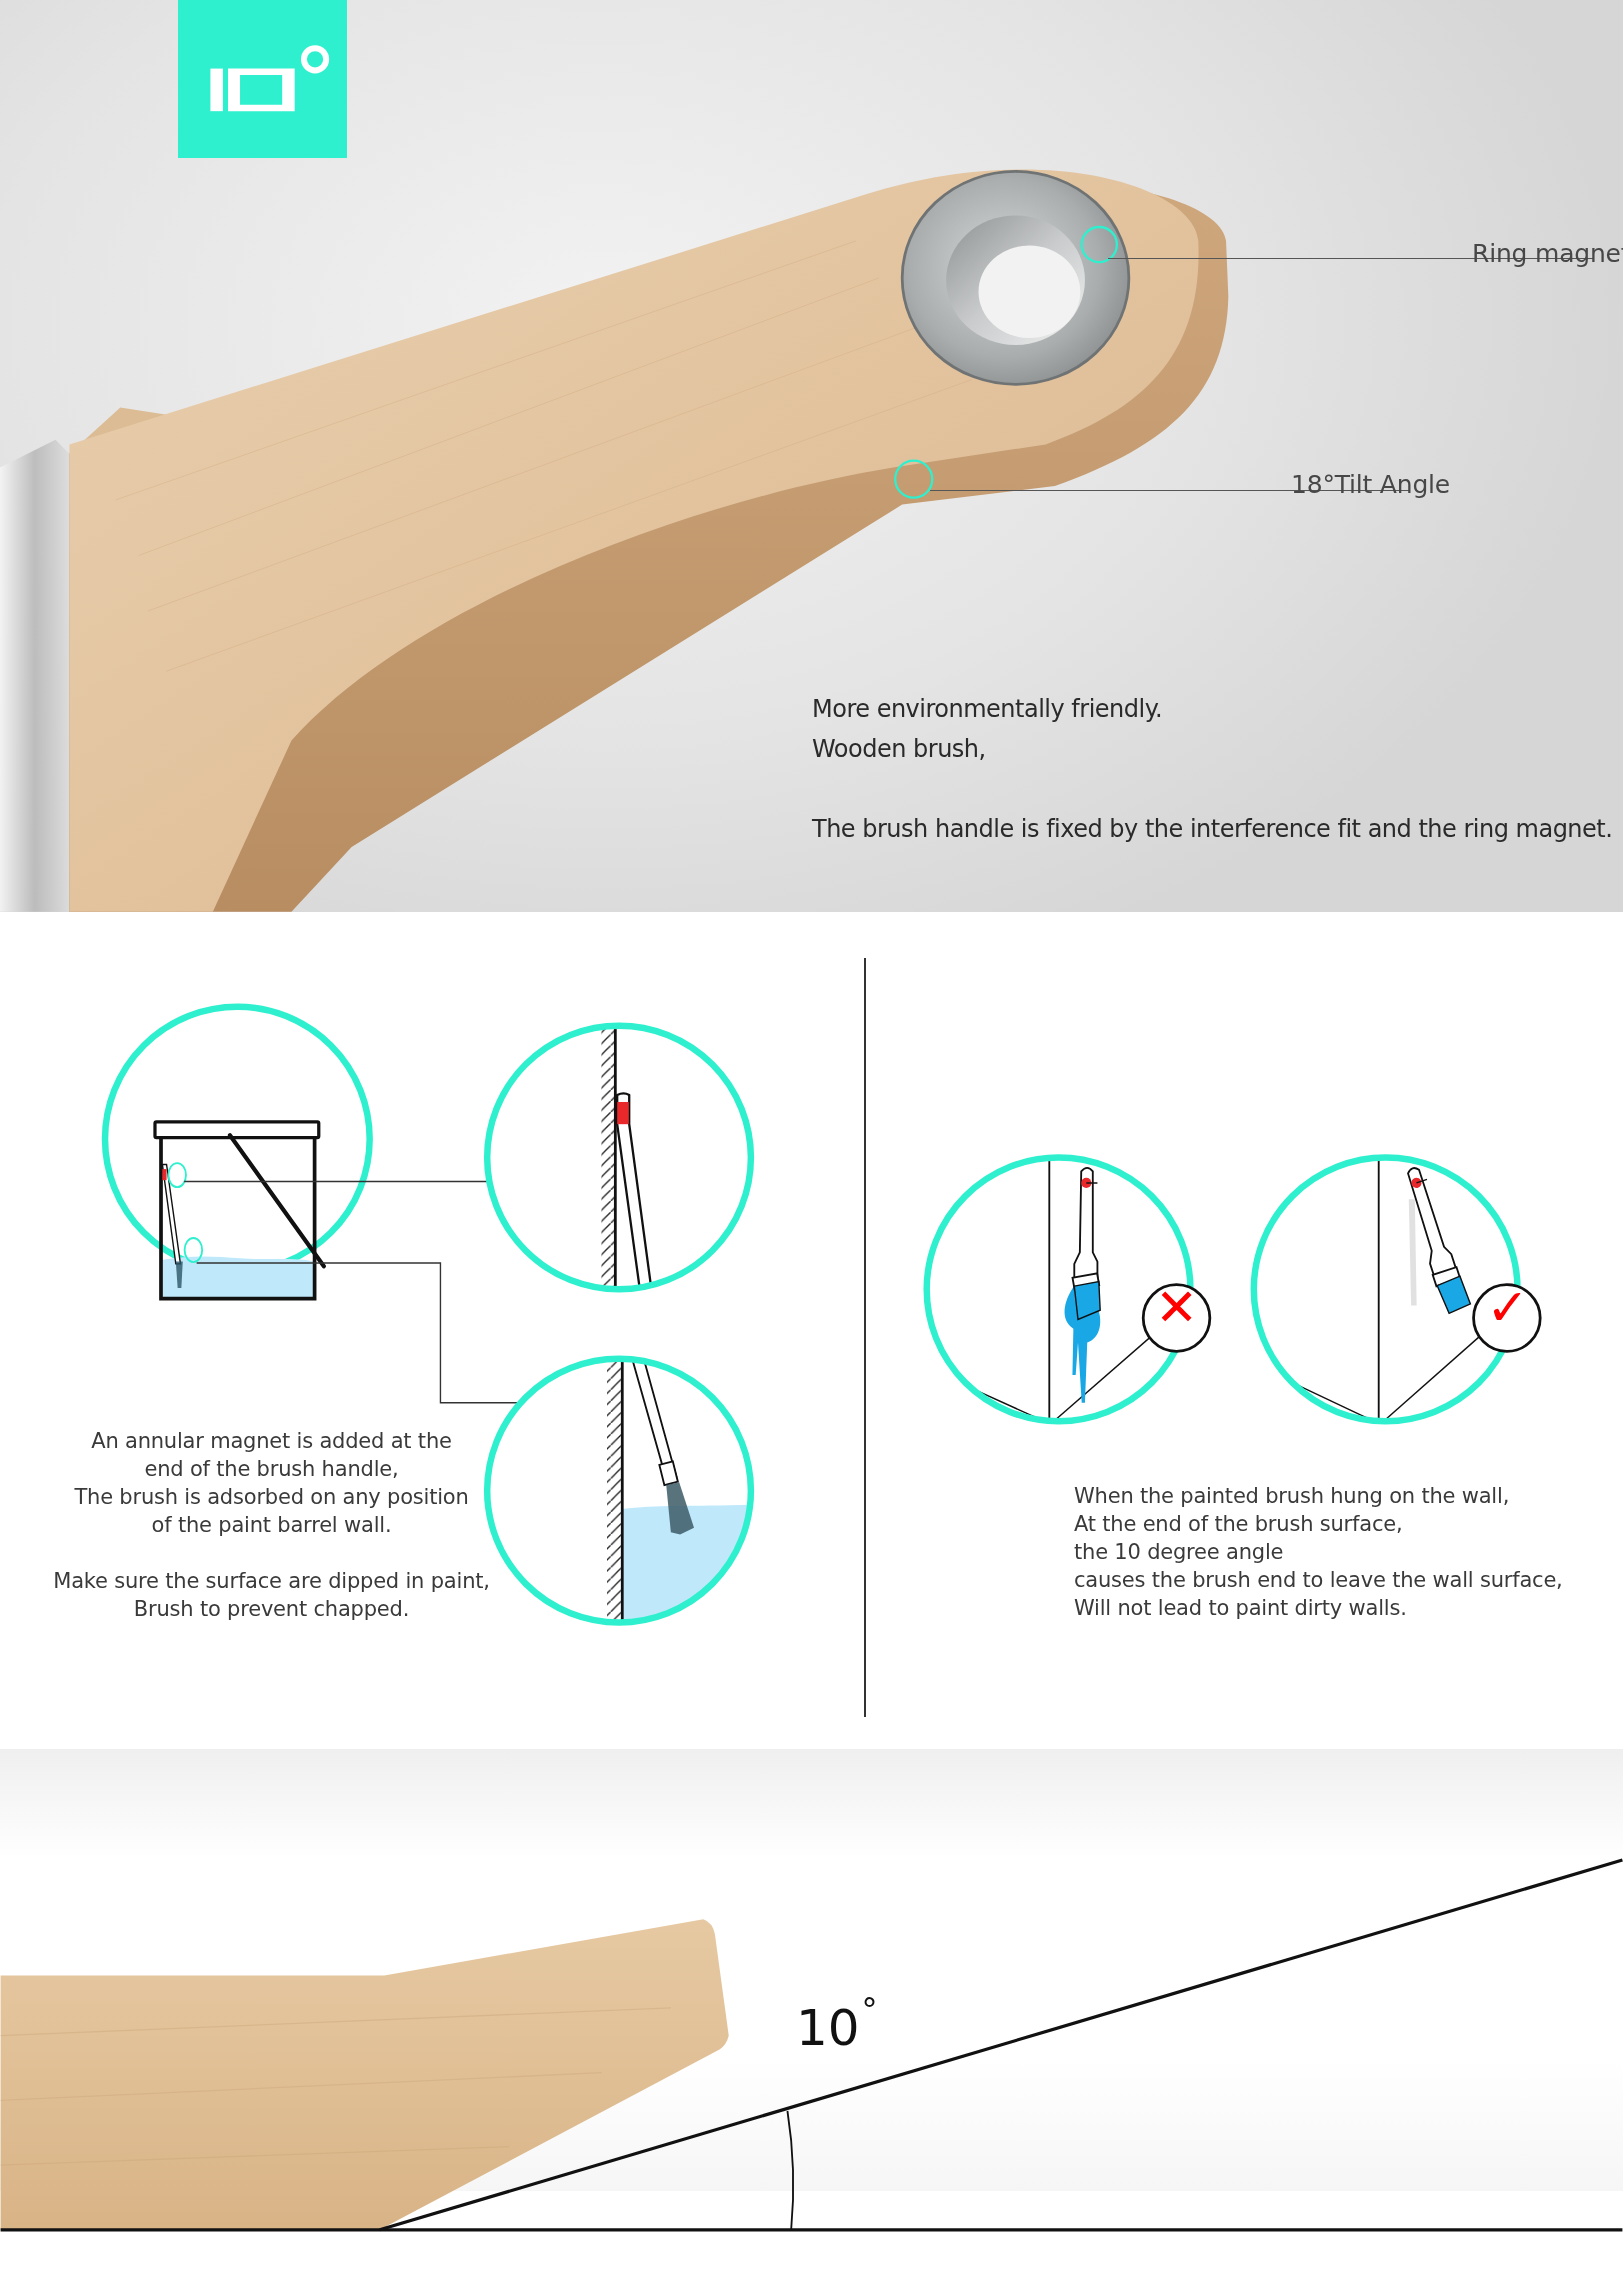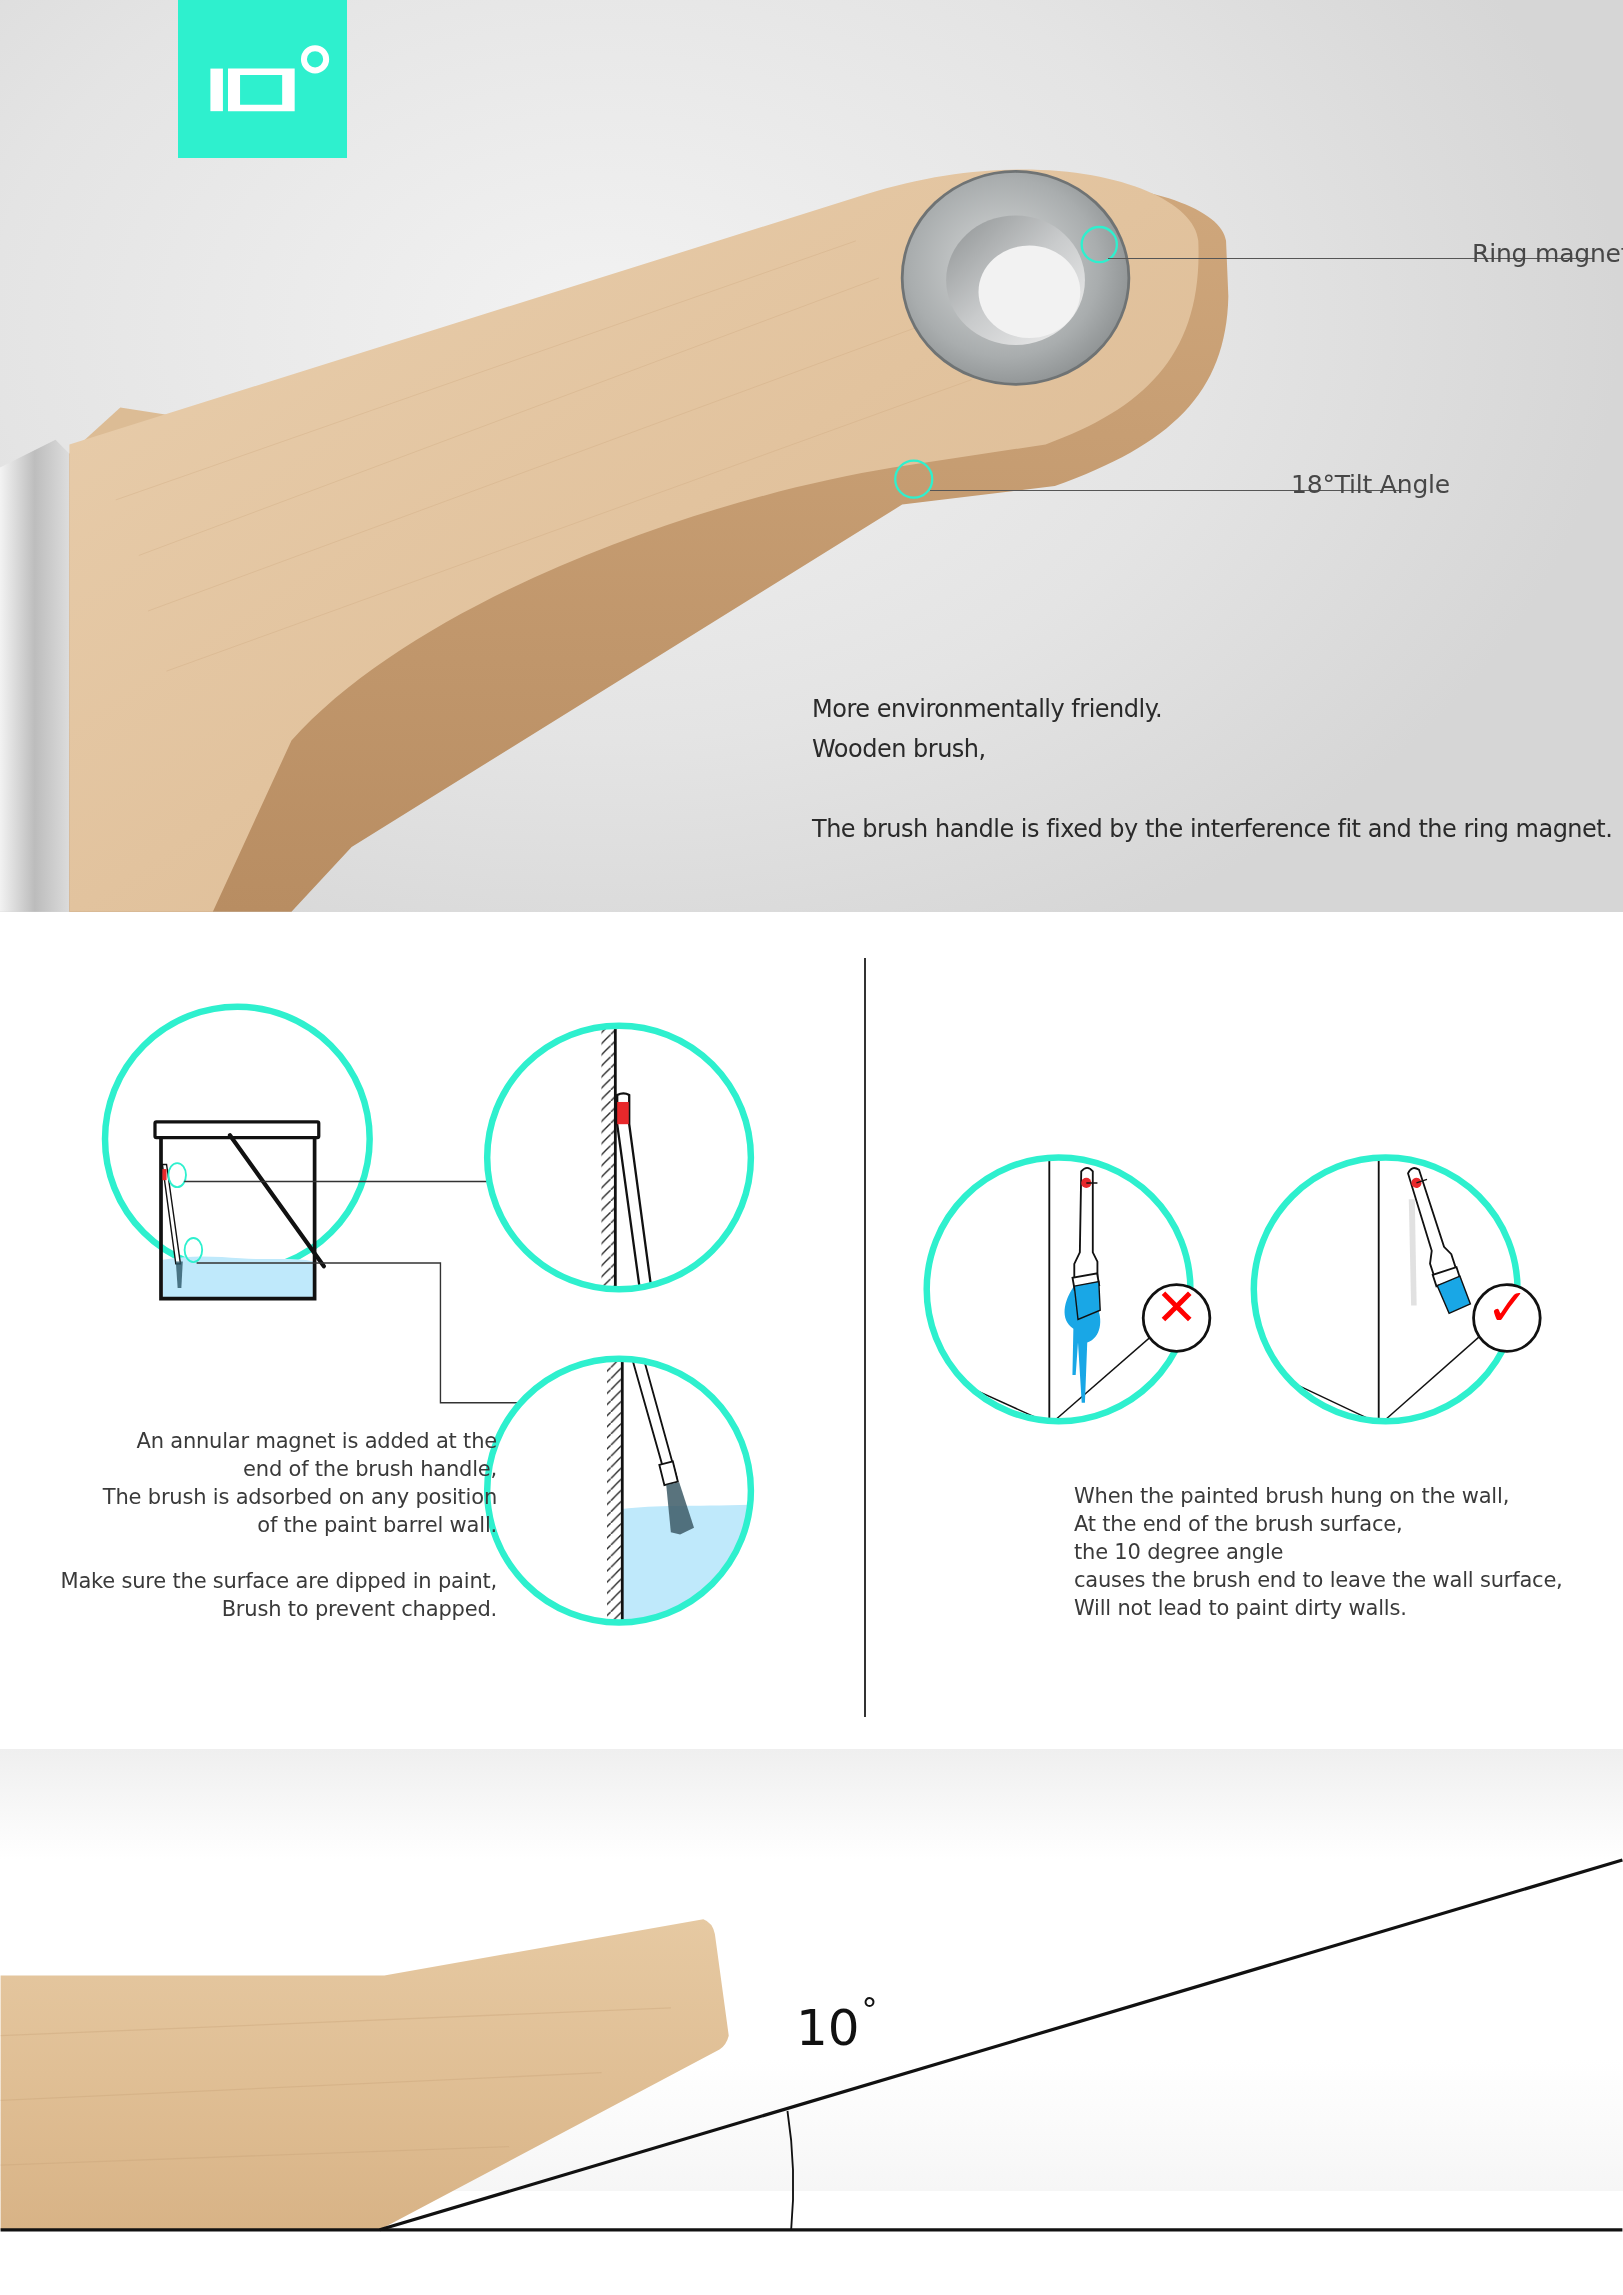--- a/index.html
+++ b/index.html
@@ -29,21 +29,21 @@
     }
     .hero-text .gap { height: 40px; }
 
     
     .middle { position: absolute; left: 0; top: 912px; width: 1623px; height: 838px; background: #fff; }
     .divider { position: absolute; left: 864px; top: 46px; width: 1.9px; height: 759px; background: #333; }
     .mid-art { position: absolute; left: 0; top: 0; }
     .para {
       position: absolute; font-size: 21px; line-height: 28px; color: #3a3a3a; letter-spacing: -0.2px;
     }
-    .para.right-align { text-align: right; }
+    .para.right-align { text-align: center; }
     .para .gap { height: 28px; }
 
     
     .bottom {
       position: absolute; left: 0; top: 1749px; width: 1623px; height: 442px;
       background: linear-gradient(180deg, #efefef 0%, #ffffff 25%, #ffffff 70%, #f6f6f6 100%);
     }
     .bottom svg { position: absolute; left: 0; top: 0; }
     .angle-label {
       position: absolute; left: 796px; top: 250px; font-size: 50px; color: #111;

